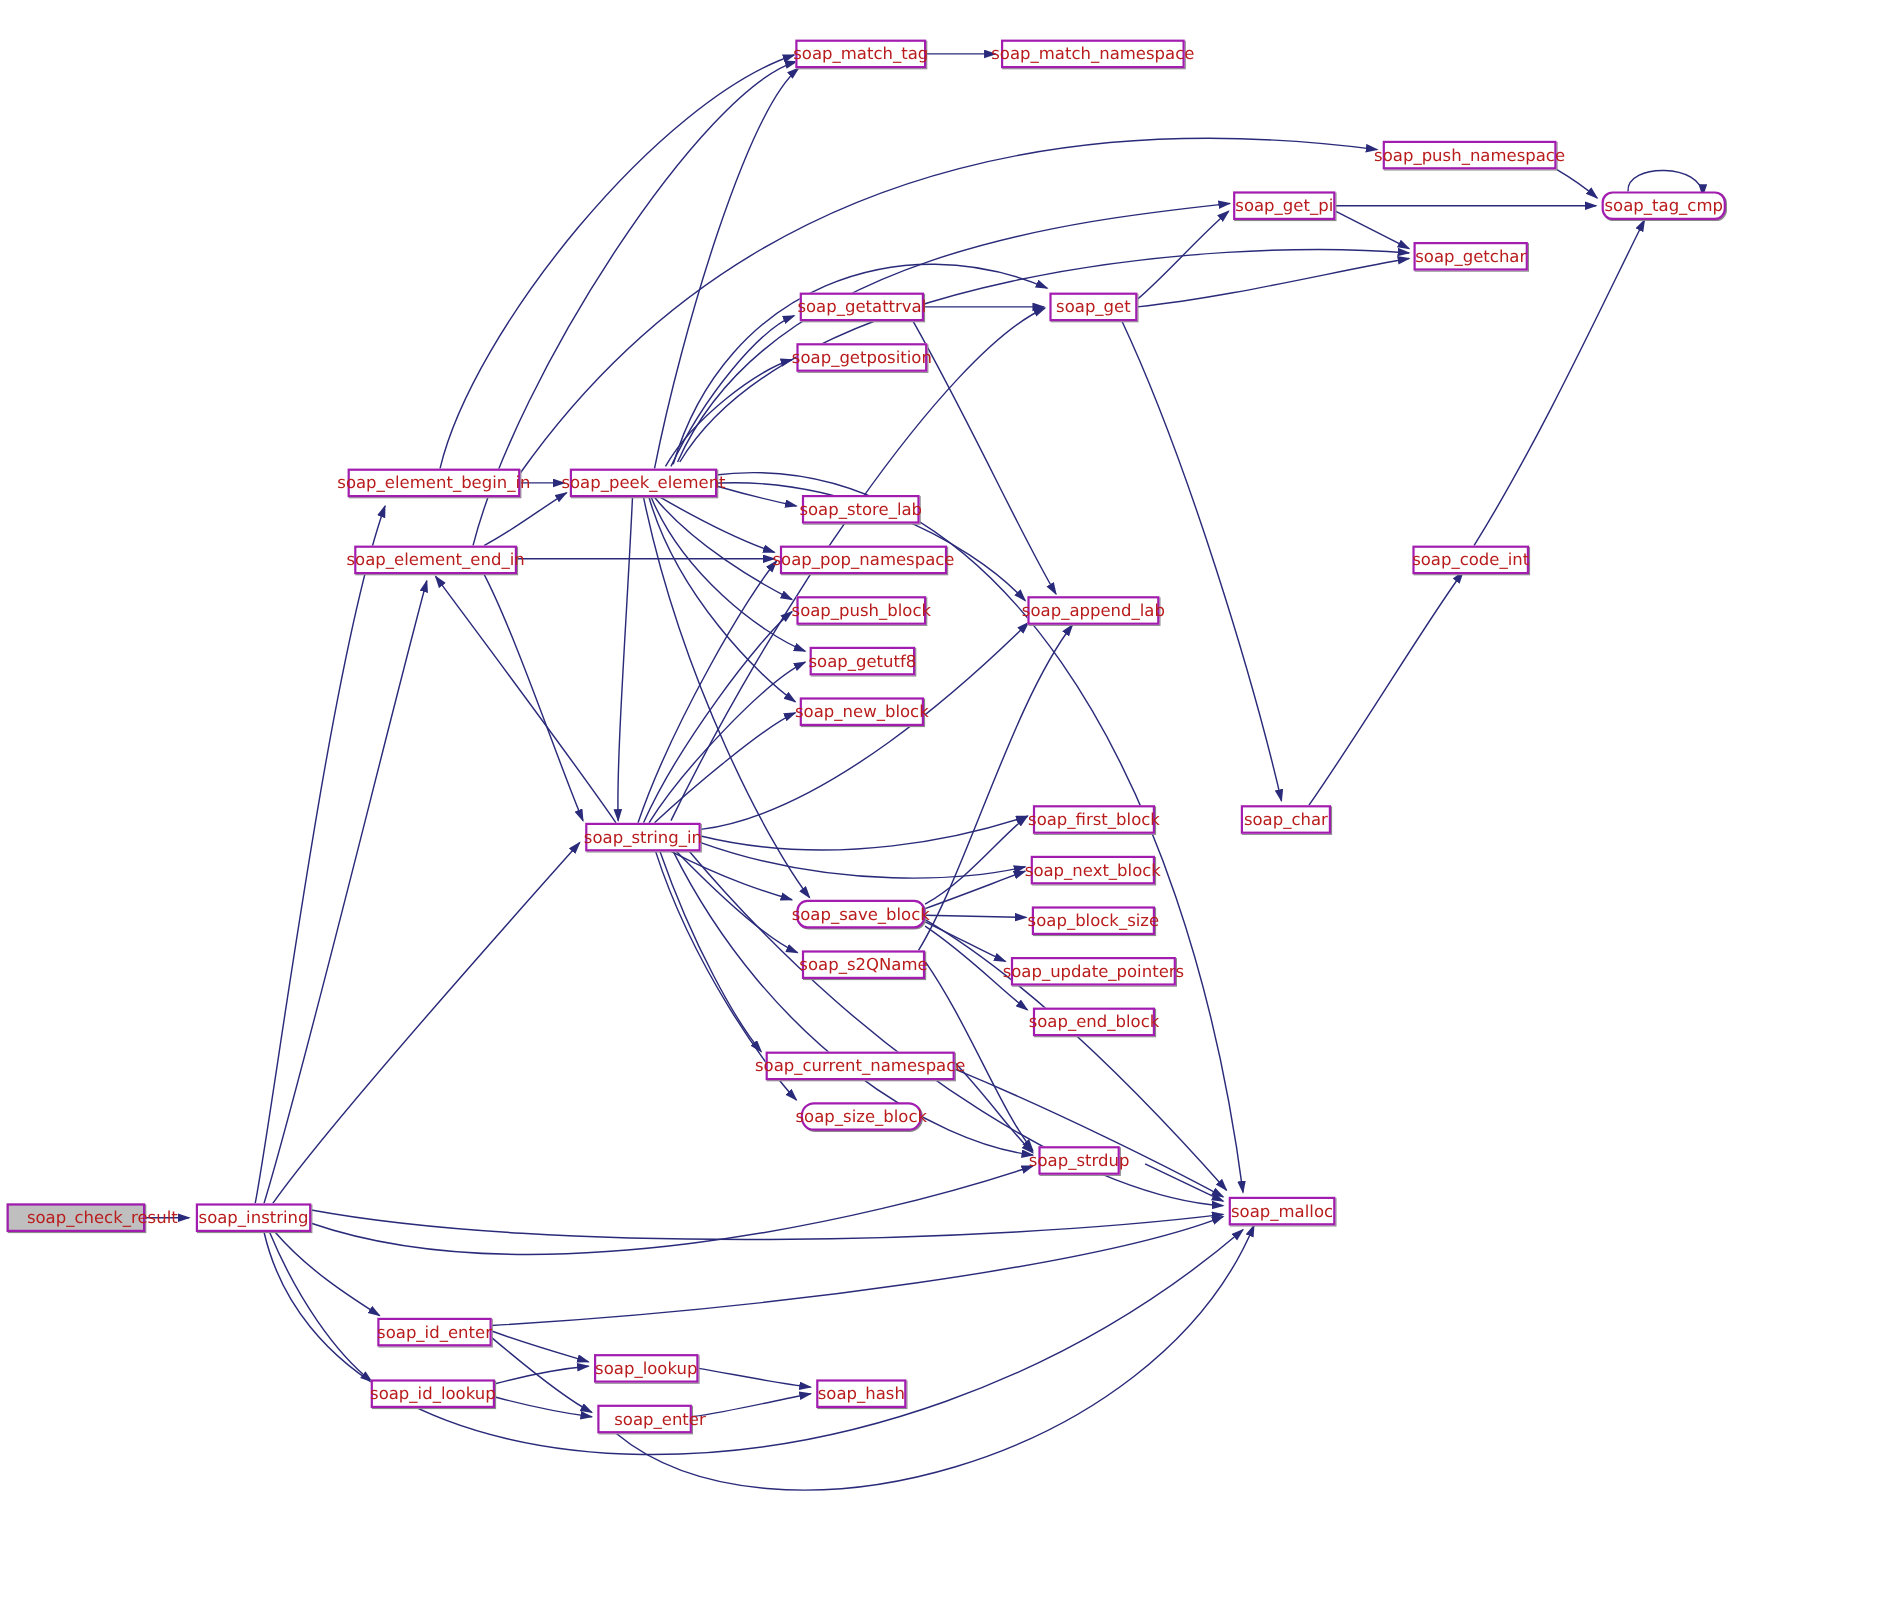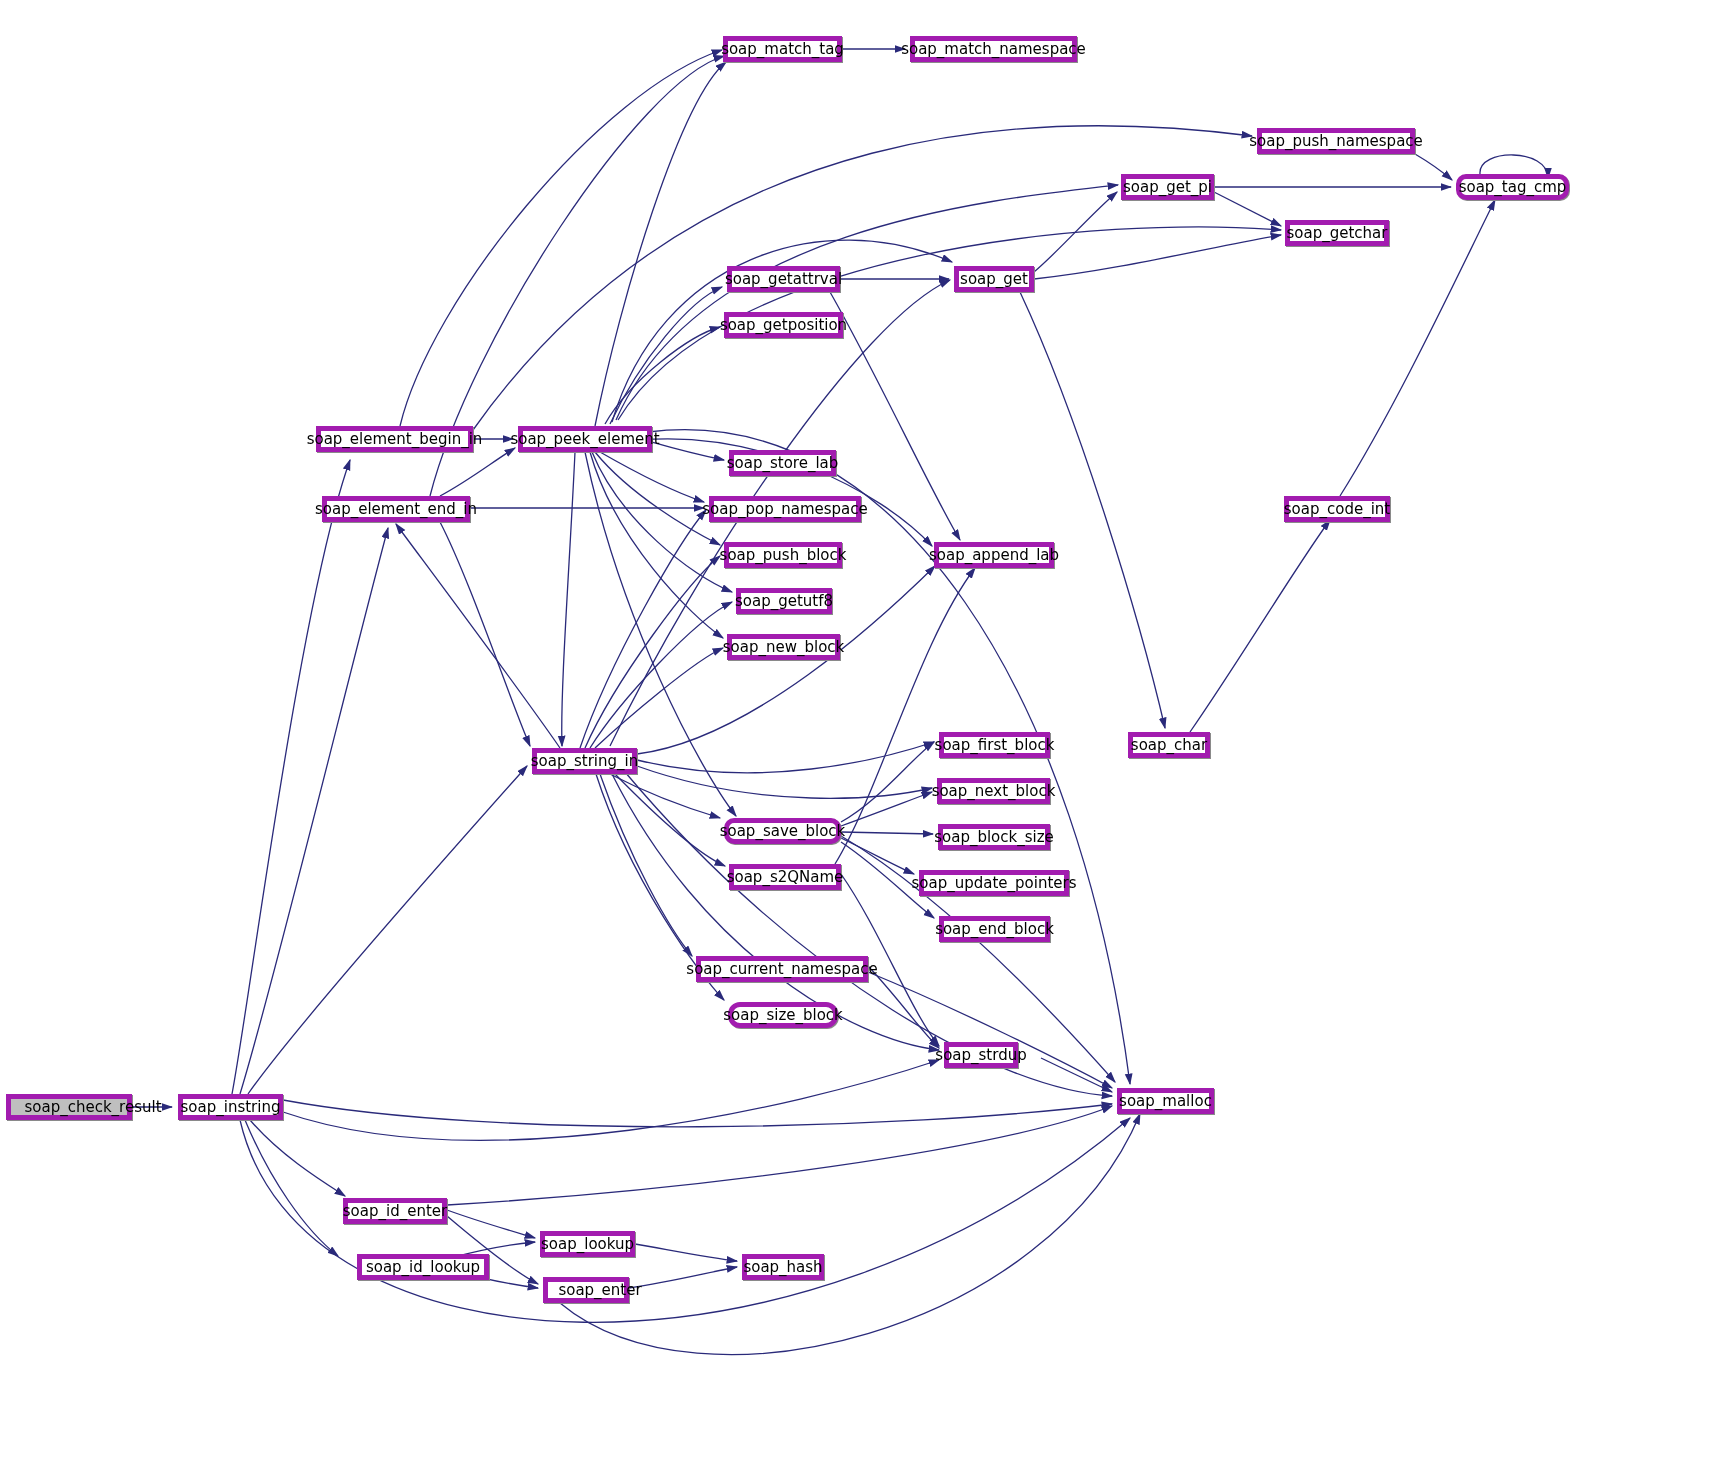--- a/index.html
+++ b/index.html
@@ -13,23 +13,23 @@
   }
   svg#edges{
     position:absolute;
     left:0;top:0;
     width:1728px;height:1471px;
     pointer-events:none;
   }
   .node{
     position:absolute;
     box-sizing:border-box;
-    border:5px solid #a21caf;
+    border:2px solid #a21caf;
     background:#ffffff;
-    color:#000000;
+    color:#b91c1c;
     font-size:15px;
     line-height:1;
     display:flex;
     align-items:center;
     justify-content:center;
     white-space:nowrap;
     letter-spacing:0px;
     box-shadow:1px 1px 0 0 #8a8a8a;
     z-index:5;
   }
@@ -236,20 +236,20 @@
       </div>
       <div class="node" style="left: 343px; top: 1198px; width: 104px; height: 26px;">
         <span class="node-label">soap_id_enter</span>
       </div>
       <div class="node" style="left: 540px; top: 1231px; width: 95px; height: 26px;">
         <span class="node-label">soap_lookup</span>
       </div>
       <div class="node" style="left: 742px; top: 1254px; width: 82px; height: 26px;">
         <span class="node-label">soap_hash</span>
       </div>
-      <div class="node" style="left: 337px; top: 1254px; width: 132px; height: 26px; margin-left: 20px;">
+      <div class="node" style="left: 337px; top: 1254px; width: 113px; height: 26px;">
         <span class="node-label">soap_id_lookup</span>
       </div>
       <div class="node" style="left: 543px; top: 1277px; width: 86px; height: 26px; padding-left: 28px;">
         <span class="node-label">soap_enter</span>
       </div>
     </div>
 </div>
 
 </body></html>

